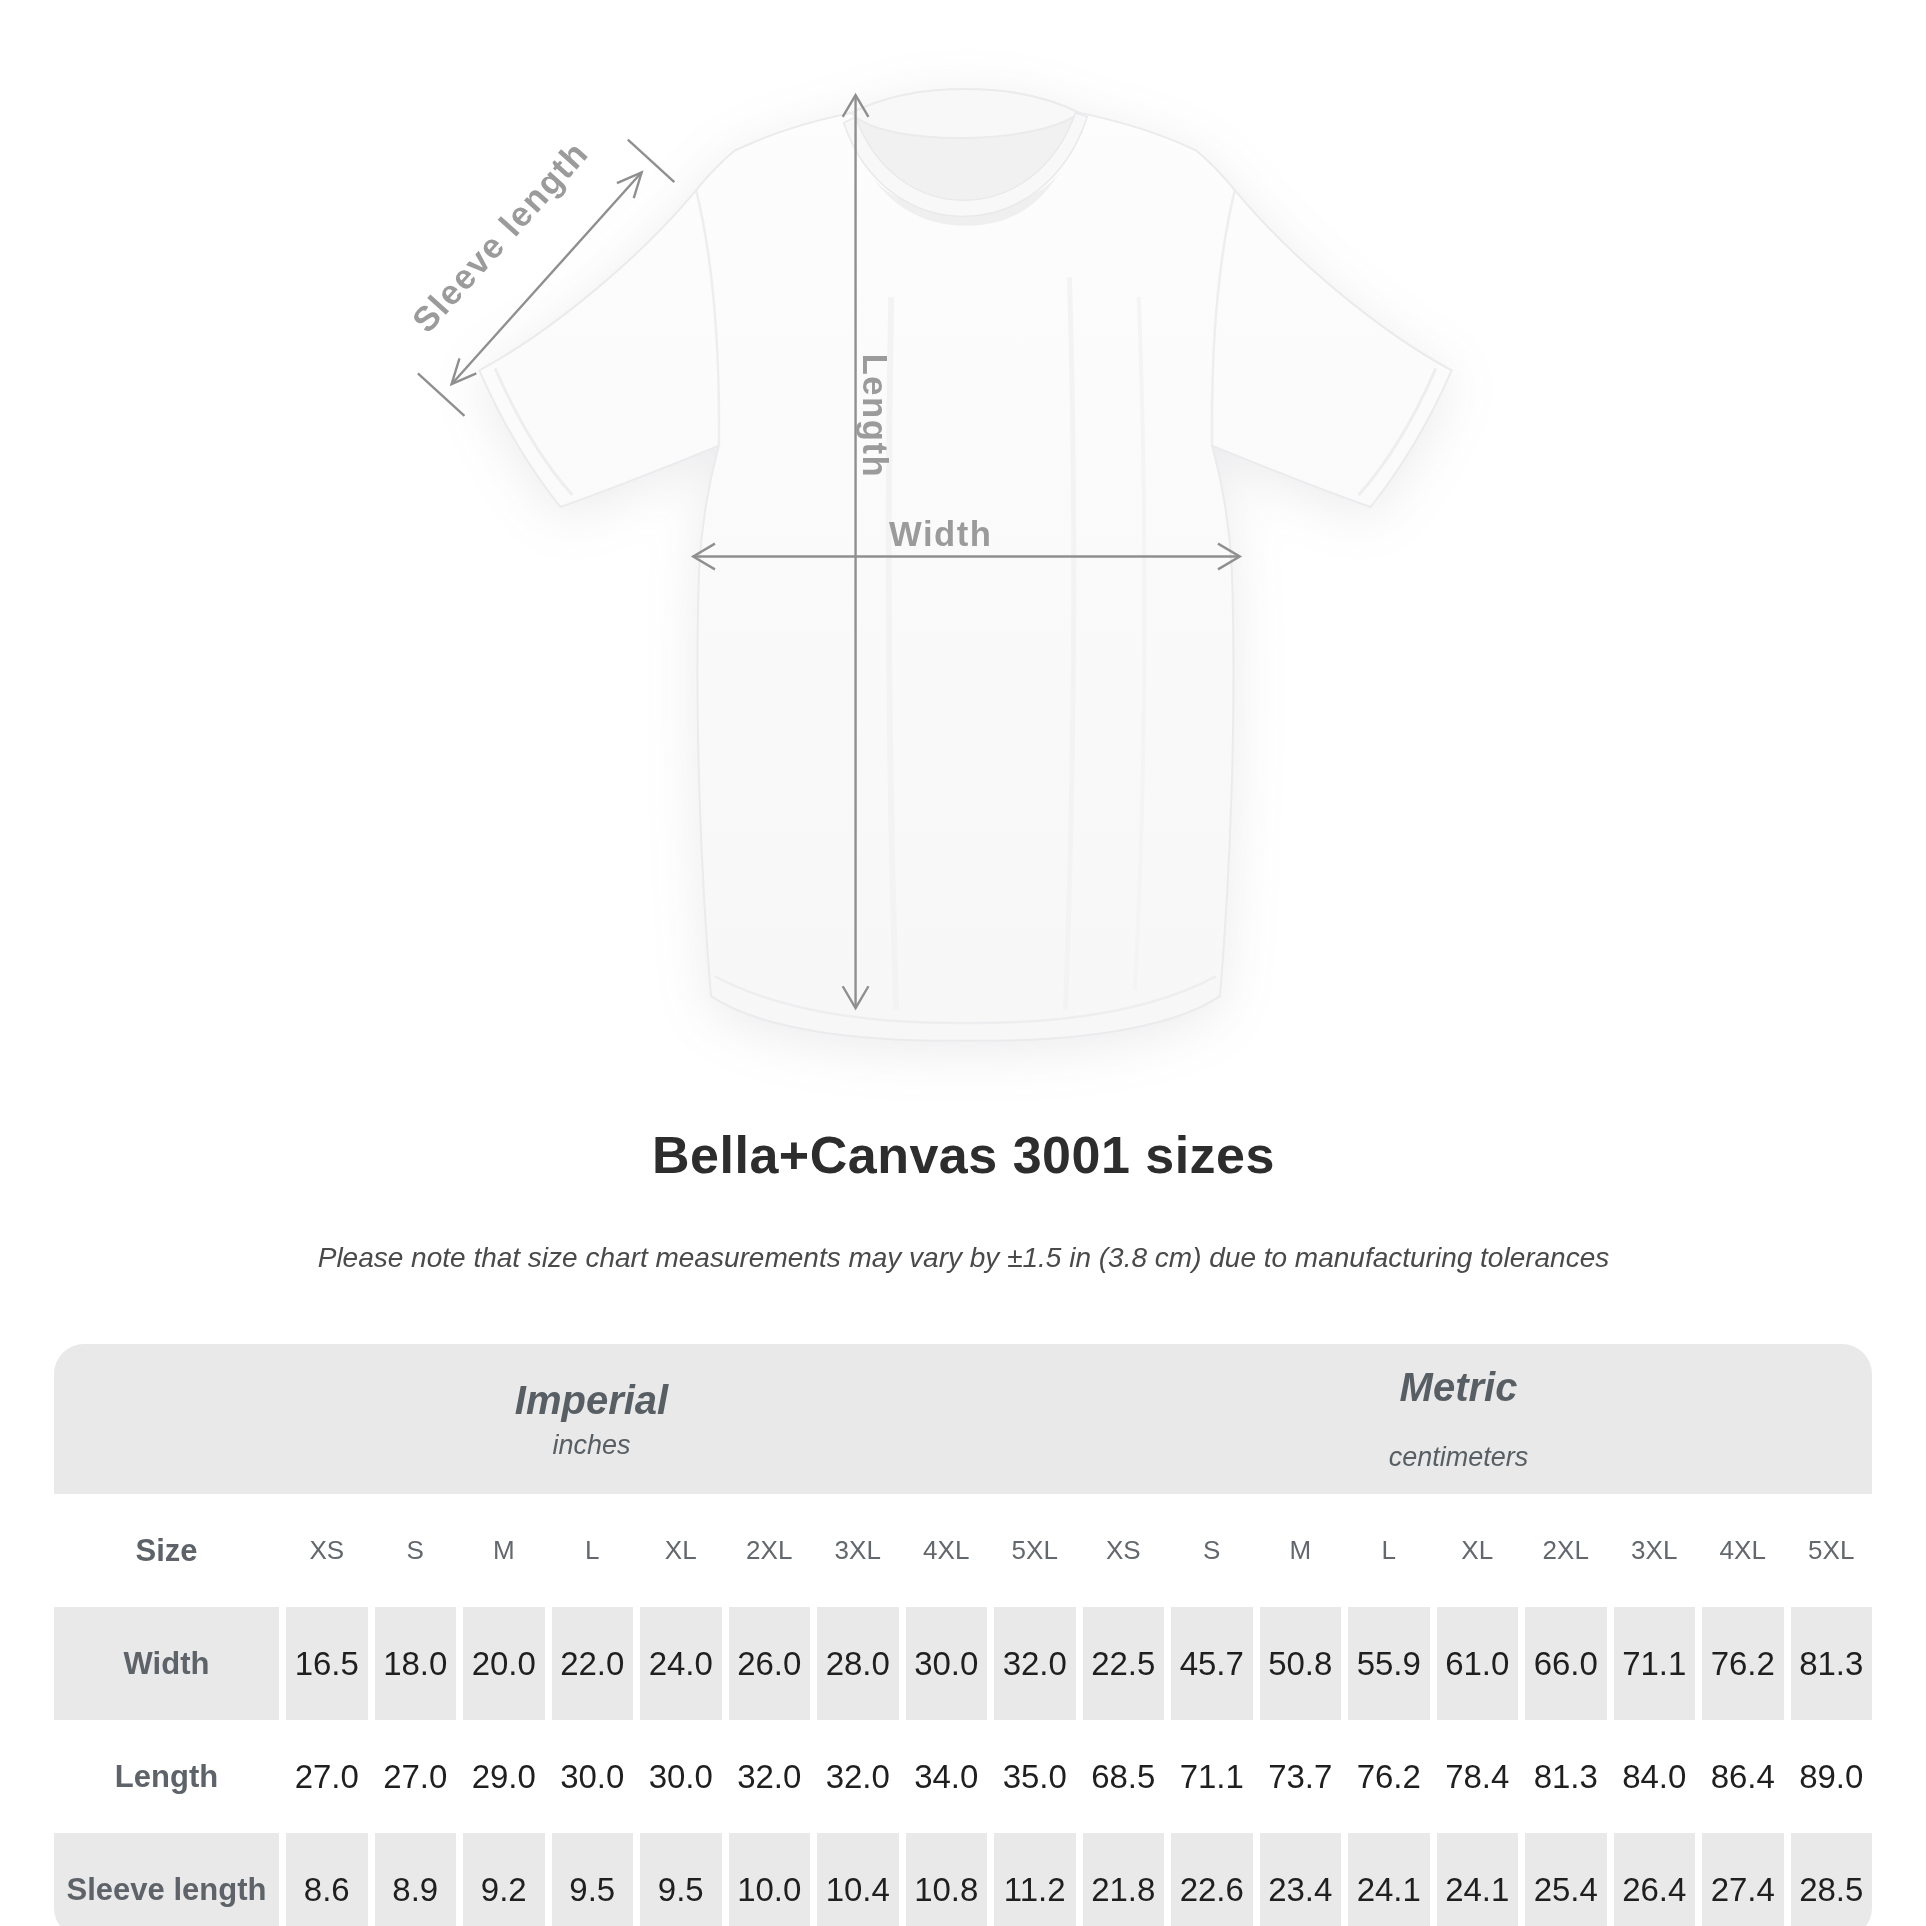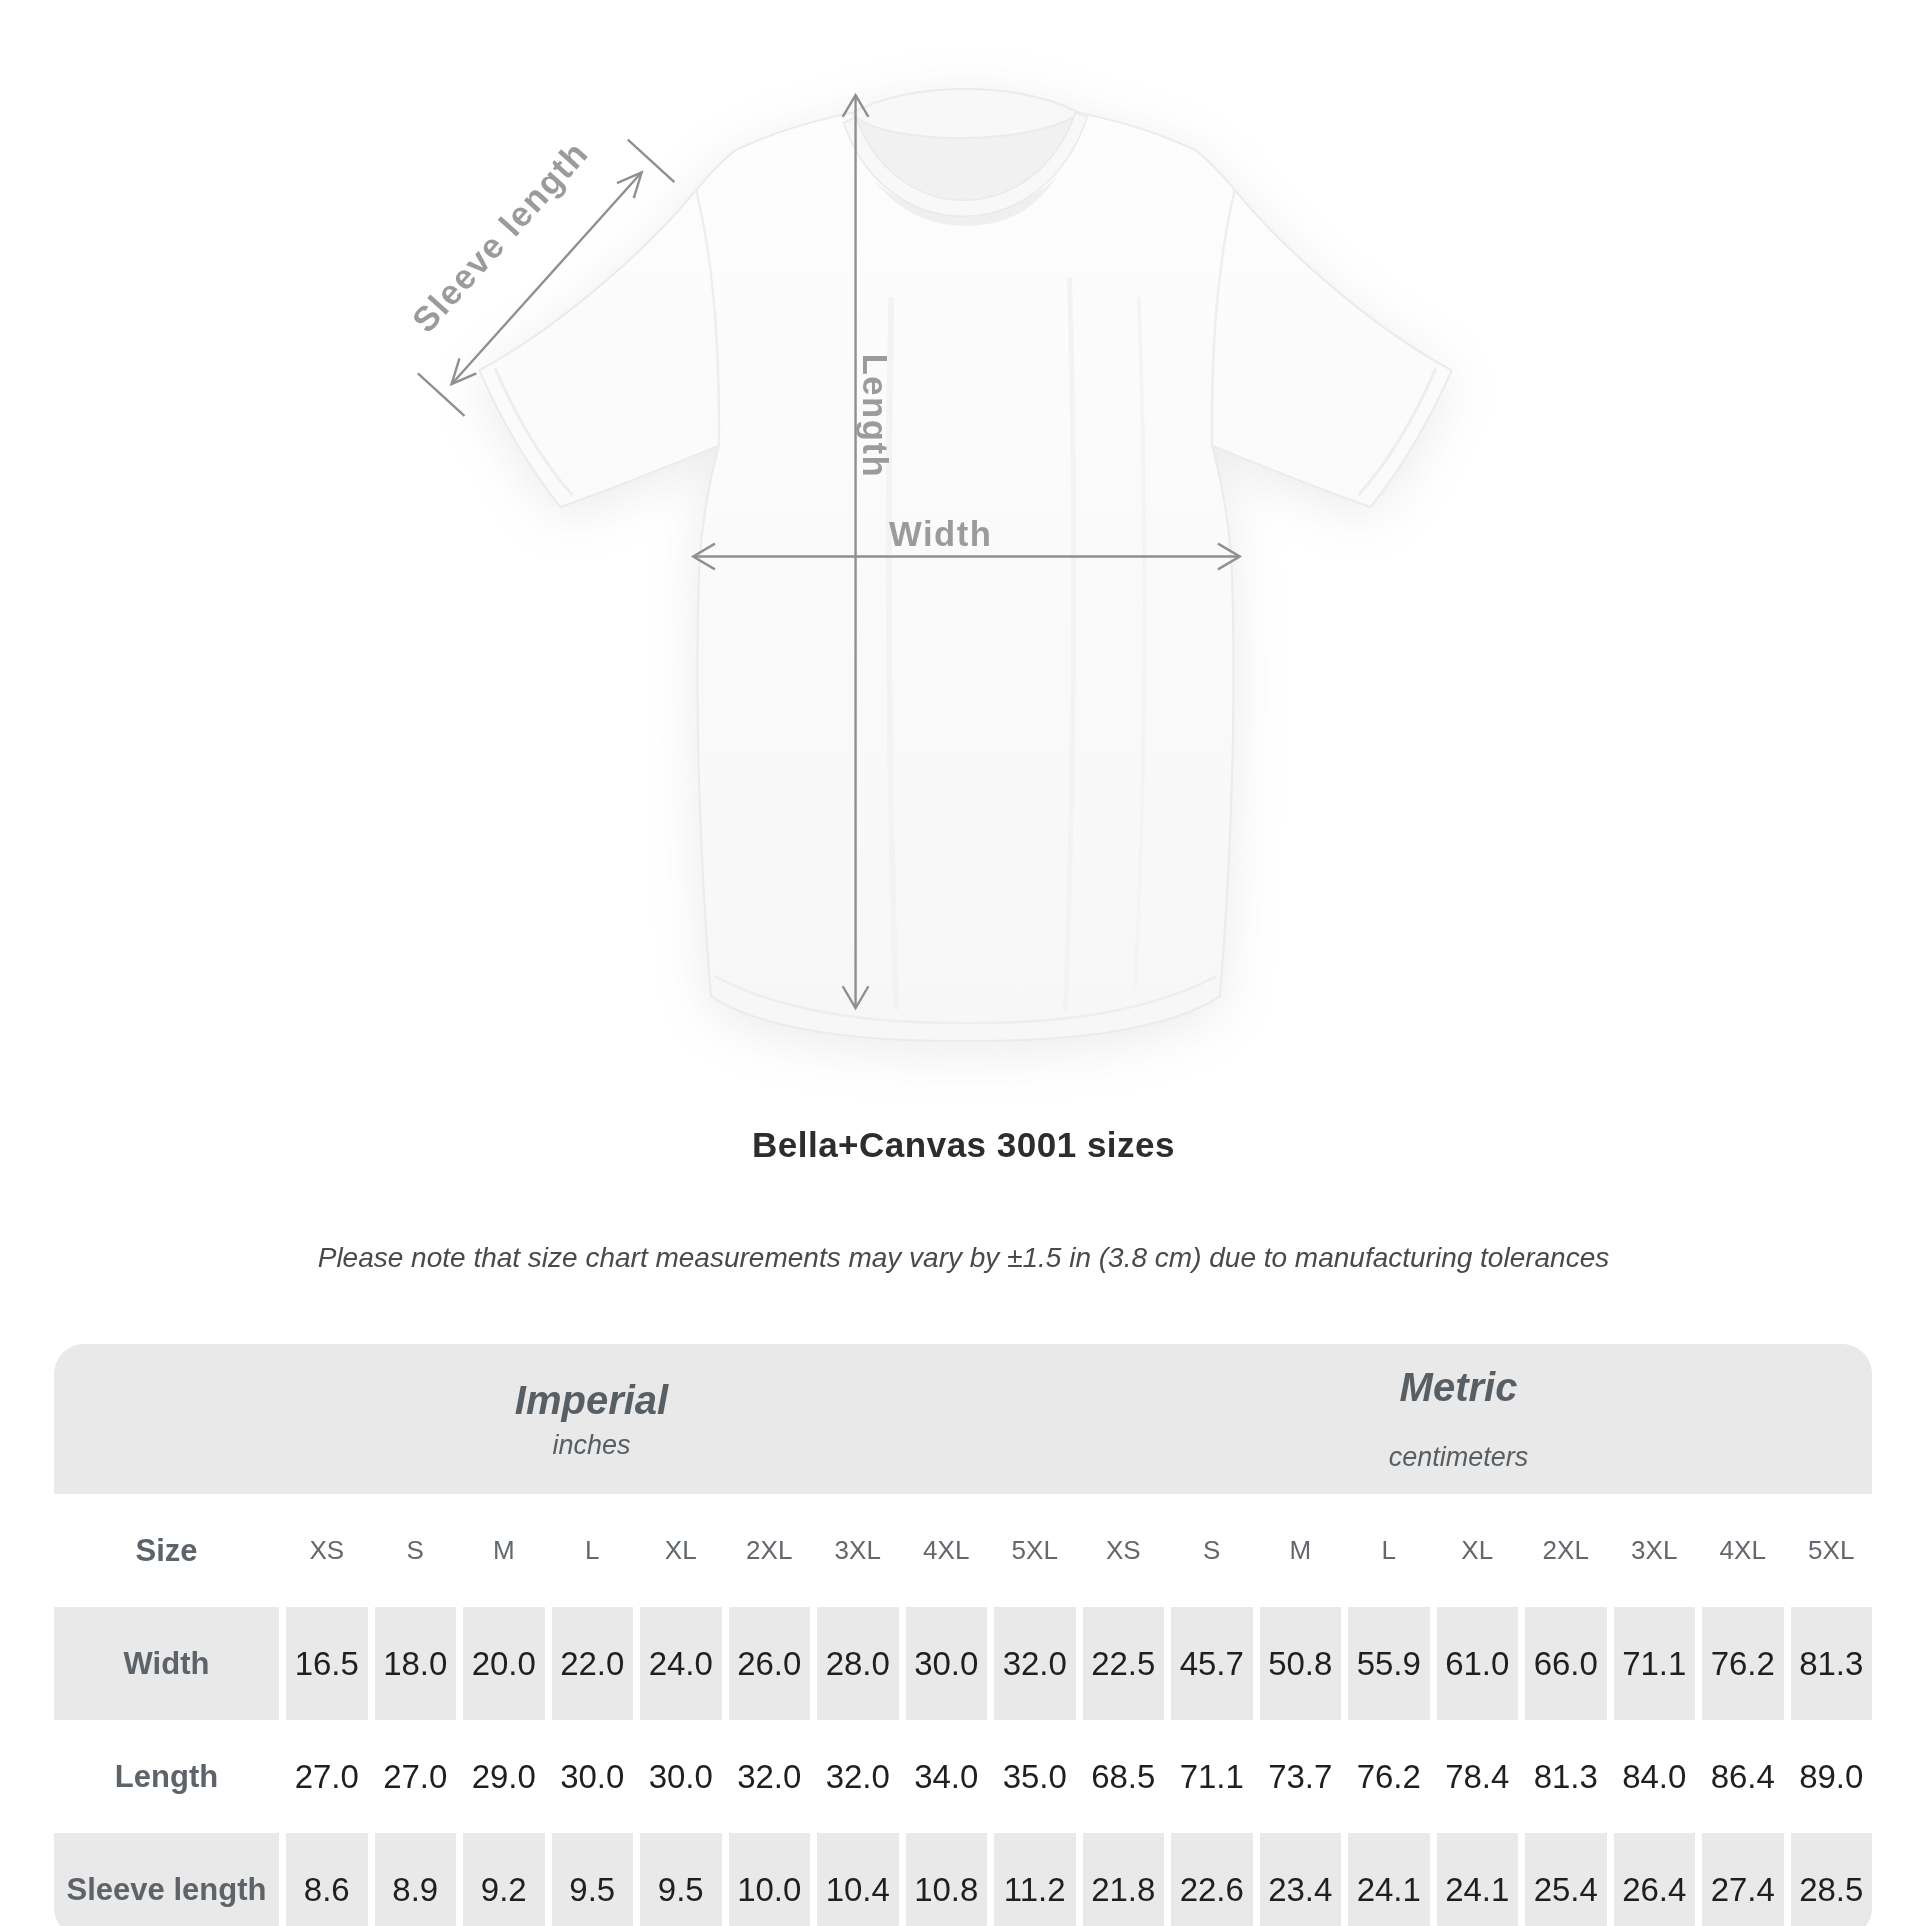--- a/index.html
+++ b/index.html
@@ -3,21 +3,21 @@
 <meta charset="utf-8">
 <style>
   html,body{margin:0;padding:0;background:#fff;}
   .page{position:relative;width:1927px;height:1927px;background:#fff;overflow:hidden;
         font-family:"Liberation Sans",sans-serif;}
   .fig{position:absolute;left:0;top:0;width:1927px;height:1114px;}
   .fig svg{display:block;width:100%;height:100%;}
   .ann{font-family:"Liberation Sans",sans-serif;font-size:35px;font-weight:700;
        fill:#9b9b9b;letter-spacing:1.5px;}
   .title{position:absolute;left:0;top:1125px;width:100%;text-align:center;
-         font-size:35px;font-weight:700;color:#2d2d2d;letter-spacing:0.5px;}
+         font-size:52px;font-weight:700;color:#2d2d2d;letter-spacing:0.5px;}
   .subtitle{position:absolute;left:0;top:1194px;width:100%;text-align:center;
             font-size:28px;font-style:italic;color:#4a4a4a;margin-top:48px;}
   .sizetable{position:absolute;left:54px;top:1344px;width:1818px;height:594px;
              border-radius:30px;overflow:hidden;background:#fff;}
   .band{display:grid;grid-template-columns:1027px 1fr;height:150px;background:#e9e9e9;}
   .gcol{display:flex;flex-direction:column;align-items:center;justify-content:center;gap:7px;}
   .gcol.imp{padding-left:48px;}
   .gcol.met{padding-right:36px;gap:32px;}
   .gname{font-size:40px;font-weight:700;font-style:italic;color:#585f64;}
   .gunit{font-size:27px;font-style:italic;color:#585f64;}

